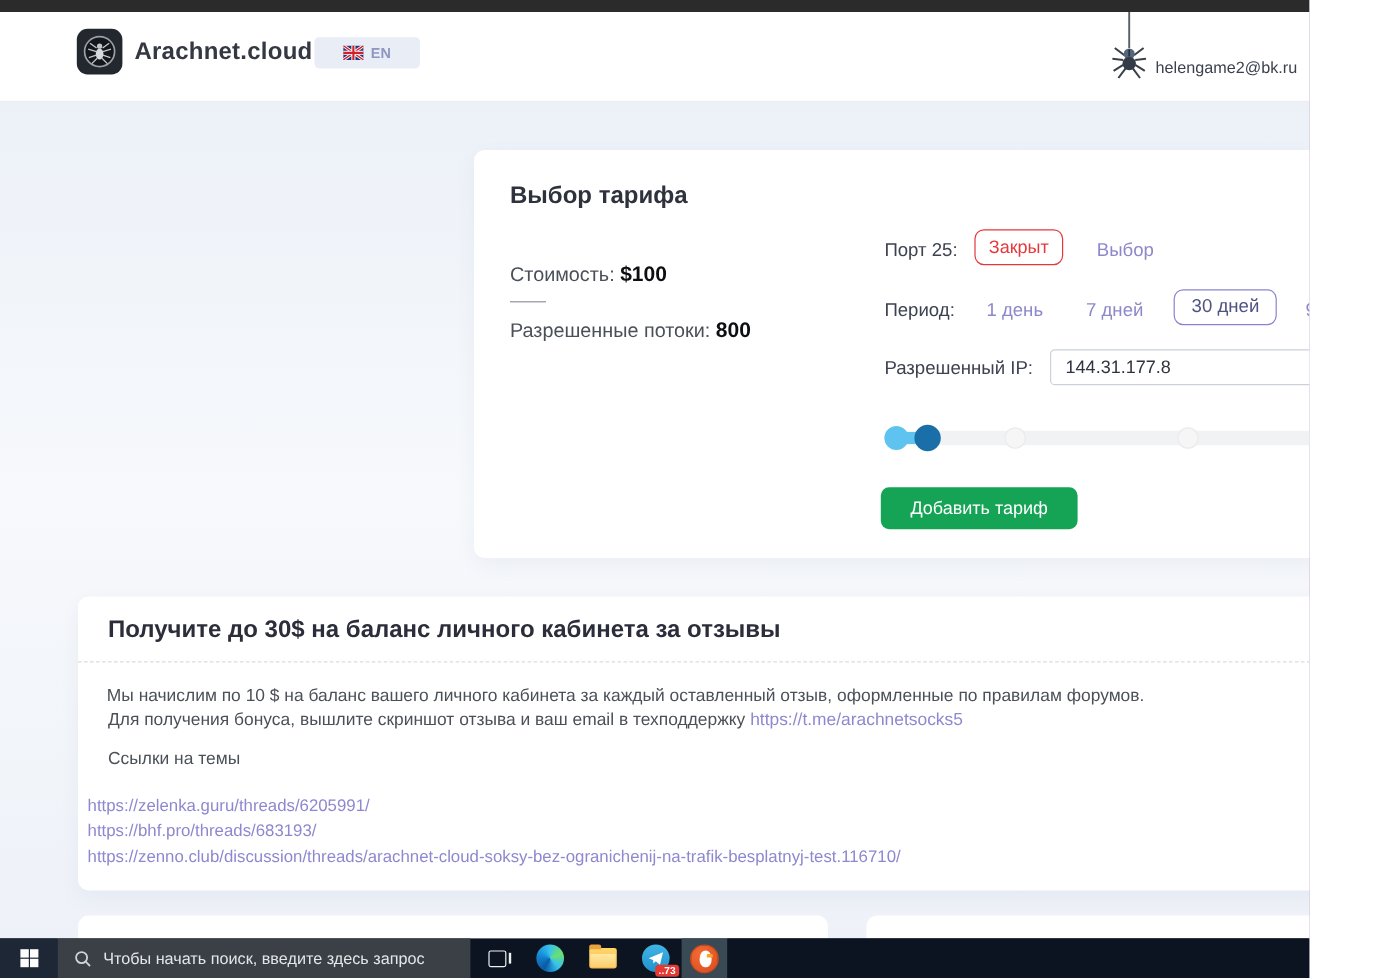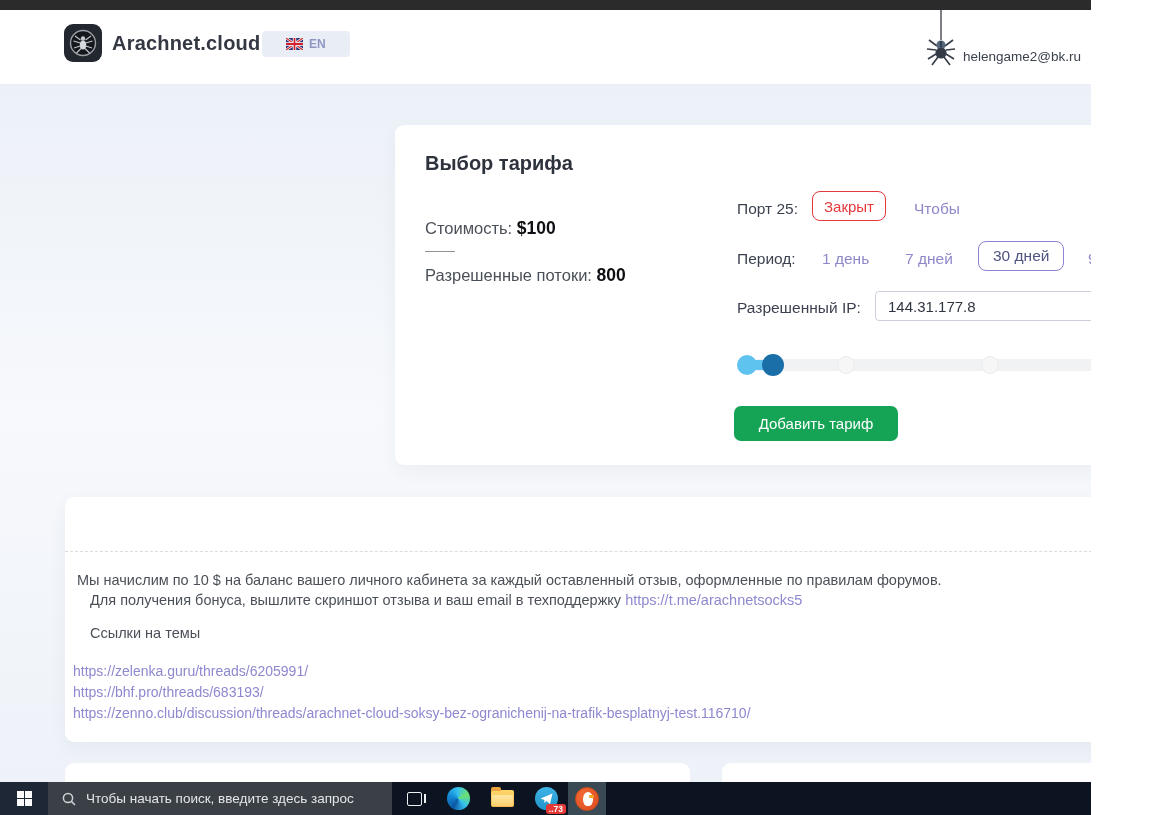--- a/index.html
+++ b/index.html
@@ -56,21 +56,21 @@
   .slider-handle { position:absolute; left:25px; top:-5px; width:22px; height:22px; border-radius:50%; background:#1b6fa8; cursor:grab; }
   .slider-tick { position:absolute; top:-3px; width:18px; height:18px; border-radius:50%; background:#f6f6f7; border:1px solid #ebebee; }
   .tick-1 { left:100px; } .tick-2 { left:244px; }
 
   .add-btn { position:absolute; left:339px; top:281px; width:164px; height:35px; background:#15a356; border:none; border-radius:7px; color:#ffffff; font-size:15px; font-family:"Liberation Sans",sans-serif; cursor:pointer; }
 
   
   .bonus-card { position:absolute; left:65px; top:497px; width:1117px; height:245px; background:#ffffff; border-radius:9px; box-shadow:0 6px 18px rgba(40,60,90,.05); }
   .bonus-title { position:absolute; left:25px; top:17px; font-size:20px; font-weight:800; color:#2b2e3a; }
   .bonus-divider { position:absolute; left:0; top:54px; width:100%; height:0; border-top:1px dashed #dcdcdf; }
-  .bonus-p1 { position:absolute; left:12px; top:72px; font-size:14.5px; color:#4b5058; line-height:23px; }
+  .bonus-p1 { position:absolute; left:24px; top:72px; font-size:14.5px; color:#4b5058; line-height:23px; }
   .bonus-p2 { position:absolute; left:25px; top:95px; font-size:14.5px; color:#4b5058; }
   .purple-link { color:#8d88cf; text-decoration:none; font-size:14.5px; }
   .bonus-links-heading { position:absolute; left:25px; top:128px; font-size:14.5px; color:#4b5058; }
   .bonus-link { position:absolute; left:8px; font-size:14px;text-align:right; }
   .blink-0 { top:166px; } .blink-1 { top:187px; } .blink-2 { top:208px; }
 
   
   .partial-card { position:absolute; top:763px; height:60px; background:#ffffff; border-radius:9px 9px 0 0; }
   .partial-left { left:65px; width:625px; }
   .partial-right { left:722px; width:460px; }
@@ -154,21 +154,21 @@
       <b>$100</b>
     </div>
     <div class="mini-divider"></div>
     <div class="threads-line">
       <span>Разрешенные потоки:</span>
       <b>800</b>
     </div>
 
     <div class="row-label port-label">Порт 25:</div>
     <div class="port-closed">Закрыт</div>
-    <div class="port-open">Чтобы</div>
+    <div class="port-open">Выбор</div>
 
     <div class="row-label period-label">Период:</div>
     <div class="period-opt period-1">1 день</div>
     <div class="period-opt period-7">7 дней</div>
     <div class="period-selected">30 дней</div>
     <div class="period-opt period-90">90 дней</div>
 
     <div class="row-label ip-label">Разрешенный IP:</div>
     <input class="ip-input" type="text" value="144.31.177.8" style="">
 
@@ -177,20 +177,21 @@
       <div class="slider-tick tick-1"></div>
       <div class="slider-tick tick-2"></div>
       <div class="slider-dot-start"></div>
       <div class="slider-handle"></div>
     </div>
 
     <button class="add-btn">Добавить тариф</button>
   </div>
 
   <div class="bonus-card">
+    <div class="bonus-title">Получите до 30$ на баланс личного кабинета за отзывы</div>
     <div class="bonus-divider"></div>
     <div class="bonus-p1">Мы начислим по 10 $ на баланс вашего личного кабинета за каждый оставленный отзыв, оформленные по правилам форумов.</div>
     <div class="bonus-p2">
       <span>Для получения бонуса, вышлите скриншот отзыва и ваш email в техподдержку </span><a href="#" class="purple-link">https://t.me/arachnetsocks5</a>
     </div>
     <div class="bonus-links-heading">Ссылки на темы</div>
     <a href="#" class="purple-link bonus-link blink-0">https://zelenka.guru/threads/6205991/</a>
     <a href="#" class="purple-link bonus-link blink-1">https://bhf.pro/threads/683193/</a>
     <a href="#" class="purple-link bonus-link blink-2">https://zenno.club/discussion/threads/arachnet-cloud-soksy-bez-ogranichenij-na-trafik-besplatnyj-test.116710/</a>
   </div>

